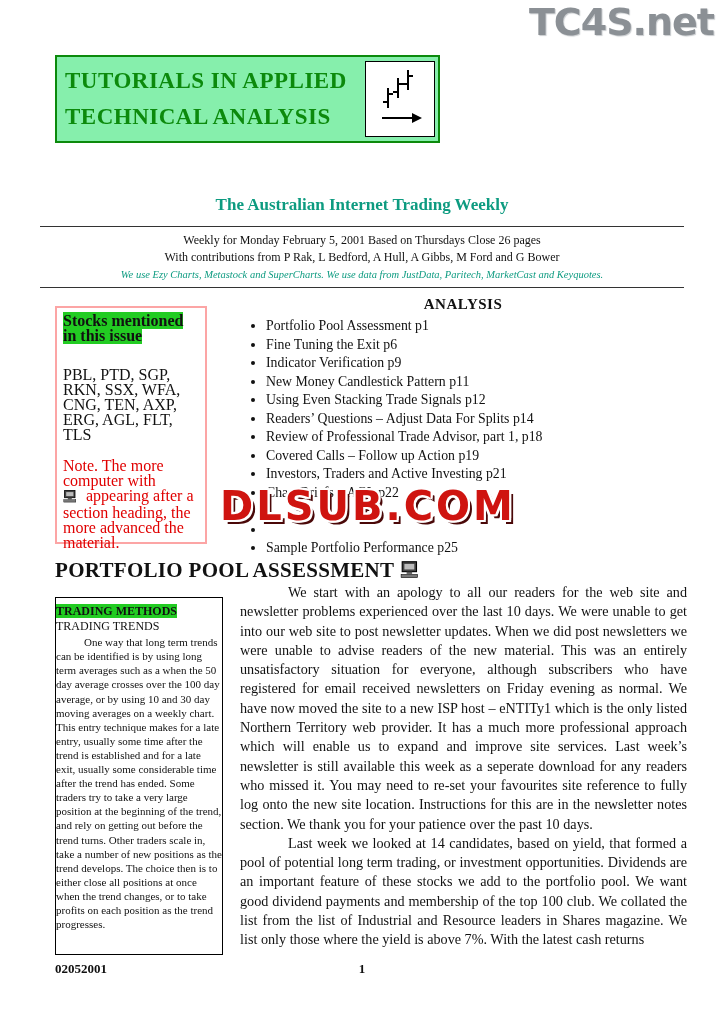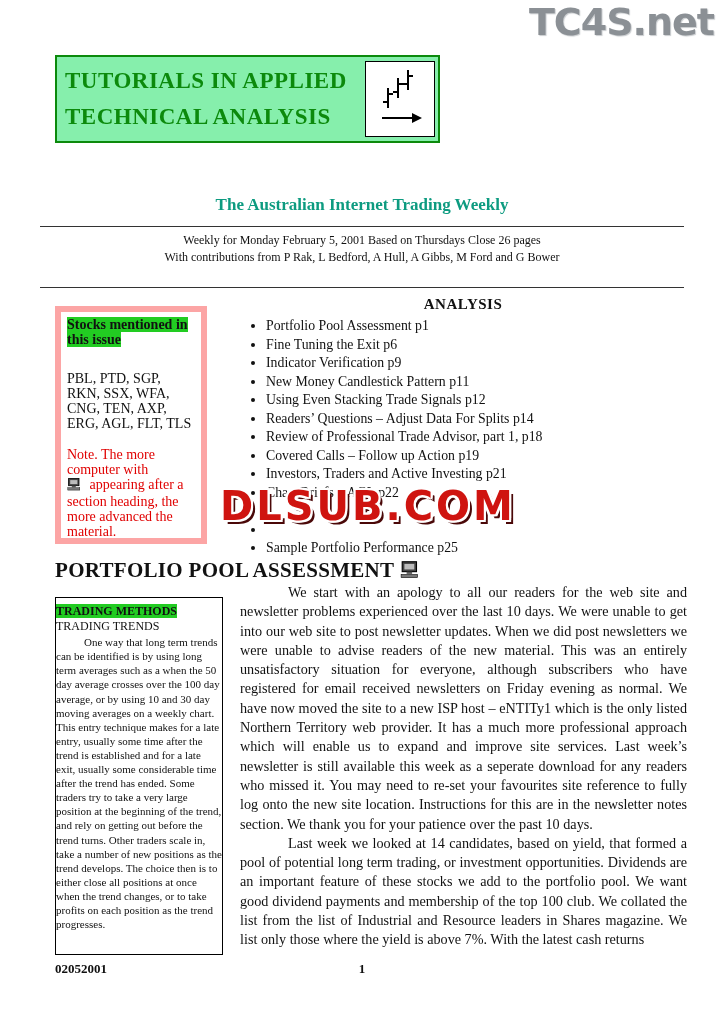--- a/index.html
+++ b/index.html
@@ -66,22 +66,22 @@
   .rule1{top:226px;}
   .rule2{top:287px;}
   .issue-lines{
     position:absolute;left:0;top:232px;width:100%;text-align:center;
   }
   .issue-line{font-size:12px;line-height:17px;}
   .software-line{font-size:10.5px;font-style:italic;color:#0d9b80;margin-top:3px;}
   
   .stocks-box{
     position:absolute;left:55px;top:306px;width:152px;height:238px;
-    border:6px solid #fca5a5;padding:5px 6px;box-sizing:border-box;
-    font-size:14px;line-height:15px;
+    border:2px solid #fca5a5;padding:5px 6px;box-sizing:border-box;
+    font-size:16px;line-height:15px;
   }
   .hl-green{background:#22cc22;font-weight:bold;}
   .stocks-tickers{margin-top:24px;}
   .stocks-note{margin-top:16px;color:#e00000;}
   .icon-inline{display:inline-block;vertical-align:-2px;margin-right:3px;}
   .contents-block{
     position:absolute;left:240px;top:296px;width:446px;
   }
   .contents-heading{
     text-align:center;font-weight:bold;font-size:15px;letter-spacing:0.5px;
@@ -147,20 +147,21 @@
   </div>
 
 
   <div class="tagline">The Australian Internet Trading Weekly</div>
 
   <div class="rule rule1"></div>
 
   <div class="issue-lines">
     <div class="issue-line">Weekly for Monday February 5, 2001 Based on Thursdays Close 26 pages</div>
     <div class="issue-line">With contributions from   P Rak, L Bedford, A Hull, A Gibbs, M Ford and G Bower</div>
+    <div class="software-line">We use Ezy Charts, Metastock  and SuperCharts. We use data from JustData, Paritech, MarketCast  and Keyquotes.</div>
   </div>
 
   <div class="rule rule2"></div>
 
   <div class="stocks-box">
     <span class="hl-green">Stocks mentioned in this issue</span>
     <div class="stocks-tickers">PBL, PTD, SGP, RKN, SSX, WFA, CNG, TEN, AXP, ERG, AGL, FLT, TLS</div>
     <div class="stocks-note">
       <span>Note. The more computer with</span><br>
       <span class="icon-inline">

